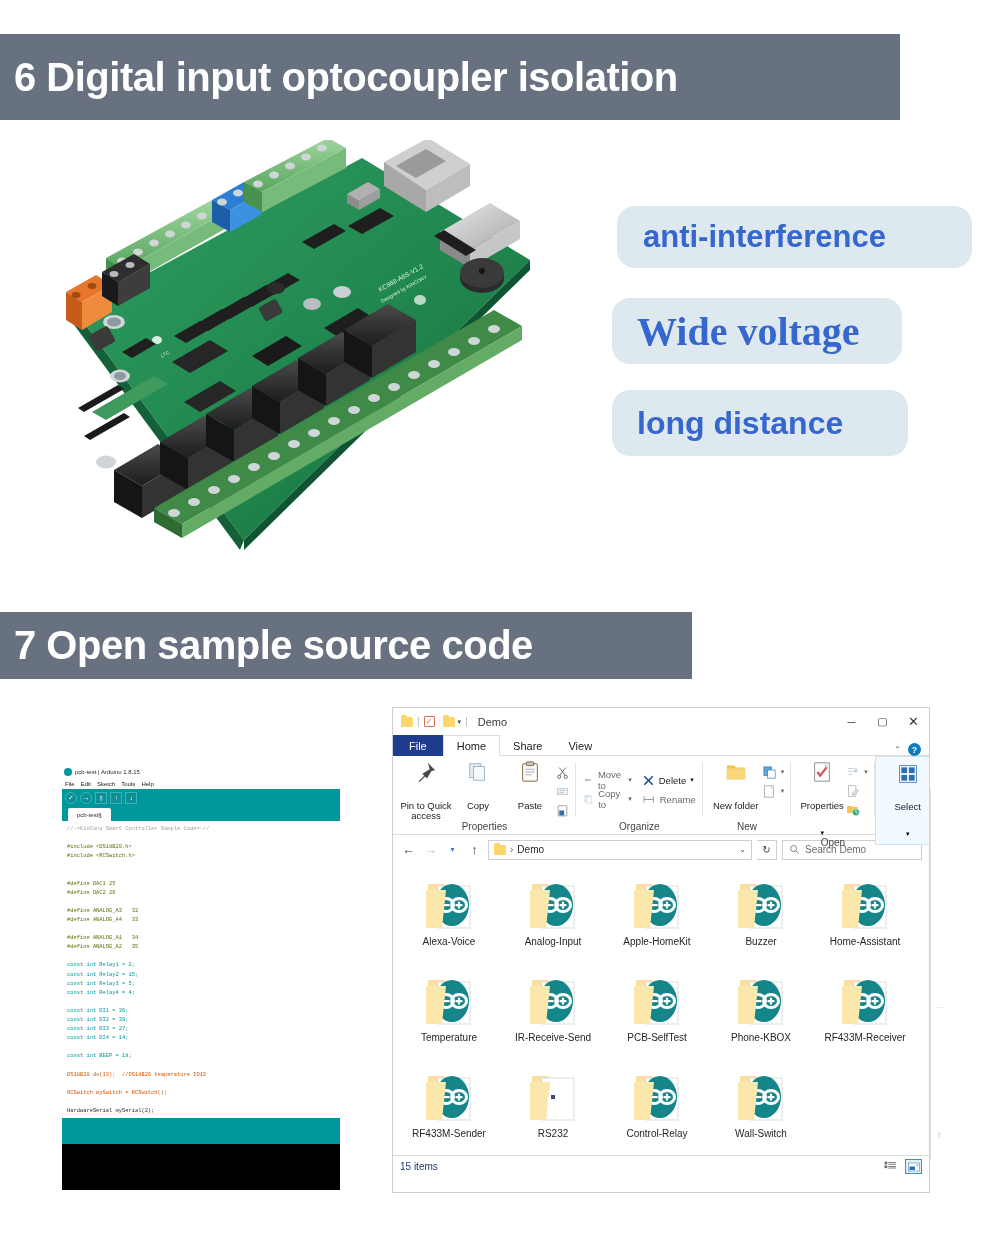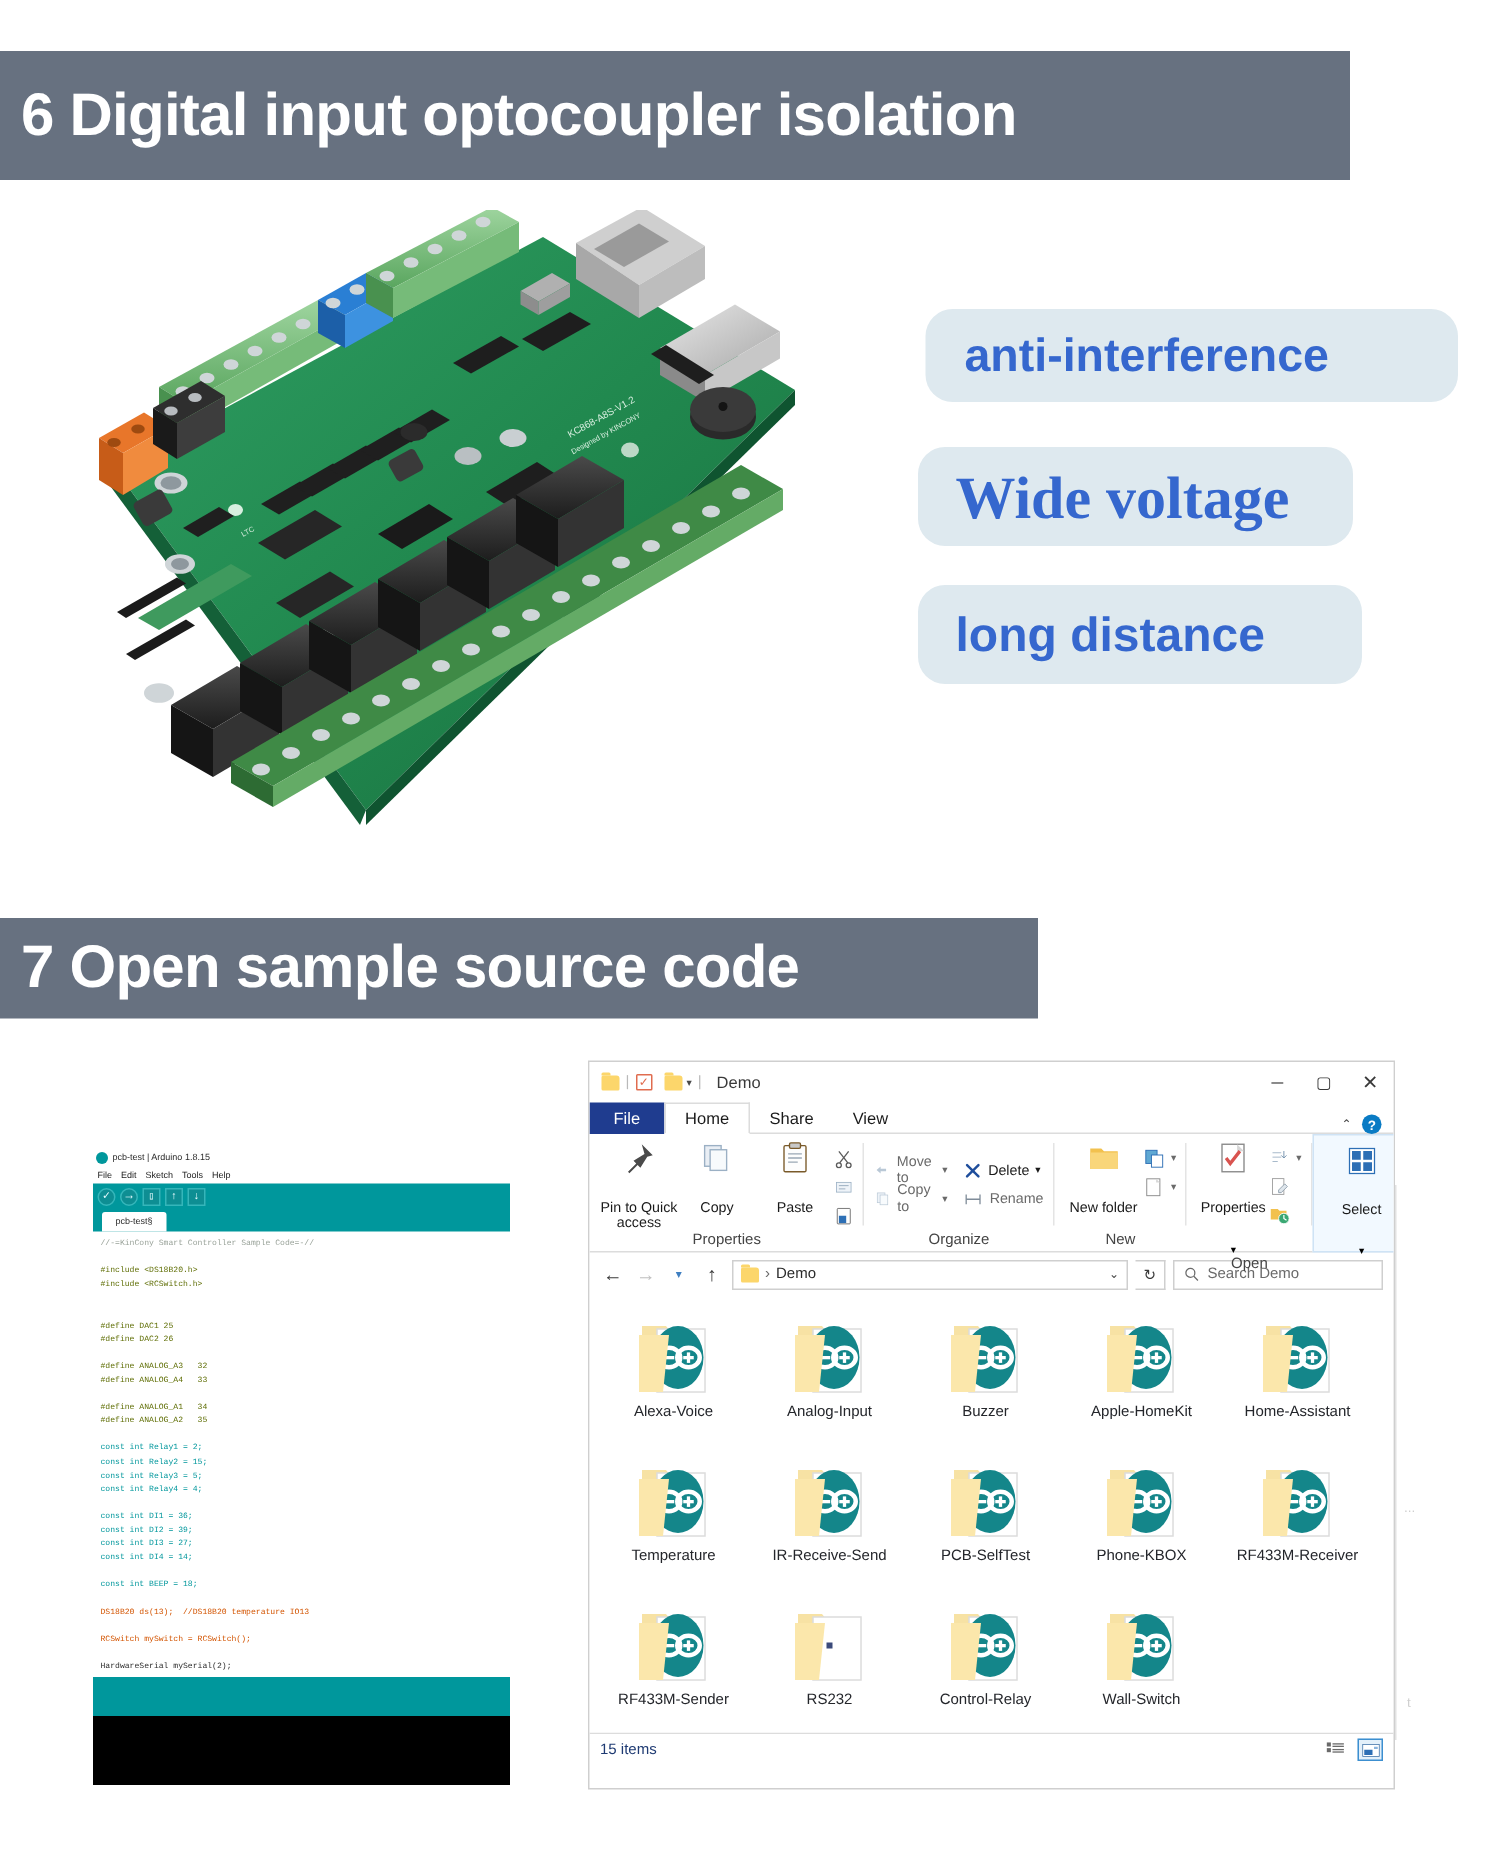--- a/index.html
+++ b/index.html
@@ -652,21 +652,21 @@
               <path d="M2 5 h8 l2 2 h8 v10 H2 Z" fill="#f2c14e"></path>
               <circle cx="17" cy="16" r="6" fill="#3aa873" stroke="#ffffff"></circle>
               <path d="M17 12 v4 l3 2" stroke="#ffffff" stroke-width="1.4" fill="none"></path>
             </svg>
           </div>
         </div>
       </div>
       <div class="rb-label">Open</div>
     </div>
 
-    <div class="rb-group last" style="border:1px solid #cfe3f5; background:#f2f9ff; height:79px;">
+    <div class="rb-group last" style="border:1px solid #cfe3f5; background:#f2f9ff; height:89px;">
       <div class="rb-items" style="padding-top:7px;">
         <div class="rb-big" style="width:50px;">
           <svg width="20" height="20" viewBox="0 0 24 24">
             <rect x="2" y="2" width="20" height="20" fill="#ffffff" stroke="#2d6fb5"></rect>
             <rect x="4" y="4" width="7" height="7" fill="#2d6fb5"></rect>
             <rect x="13" y="4" width="7" height="7" fill="#2d6fb5"></rect>
             <rect x="4" y="13" width="7" height="7" fill="#2d6fb5"></rect>
             <rect x="13" y="13" width="7" height="7" fill="#2d6fb5"></rect>
           </svg>
           <span class="cap">Select</span>
@@ -732,35 +732,35 @@
             <path d="M10 8 h16 l4 5 h22 v38 H10 Z" fill="#f7e2a4"></path>
             <rect x="20" y="10" width="32" height="42" fill="#ffffff" stroke="#dcdcdc"></rect>
             <ellipse cx="34" cy="29" rx="17" ry="21" fill="#14868a"></ellipse>
             <ellipse cx="28" cy="29" rx="7.5" ry="6.5" fill="none" stroke="#ffffff" stroke-width="3"></ellipse>
             <ellipse cx="41" cy="29" rx="7.5" ry="6.5" fill="none" stroke="#ffffff" stroke-width="3"></ellipse>
             <rect x="24.5" y="28" width="7" height="2.2" fill="#ffffff"></rect>
             <rect x="37.5" y="28" width="7" height="2.2" fill="#ffffff"></rect>
             <rect x="39.9" y="25.6" width="2.2" height="7" fill="#ffffff"></rect>
             <path d="M8 14 h20 l-4 38 H8 Z" fill="#fbe7ab"></path>
           </svg>
+          <div class="lbl">Apple-HomeKit</div>
+        </div>
+        <div class="tile">
+          <svg class="fico" viewBox="0 0 62 56">
+            <path d="M10 8 h16 l4 5 h22 v38 H10 Z" fill="#f7e2a4"></path>
+            <rect x="20" y="10" width="32" height="42" fill="#ffffff" stroke="#dcdcdc"></rect>
+            <ellipse cx="34" cy="29" rx="17" ry="21" fill="#14868a"></ellipse>
+            <ellipse cx="28" cy="29" rx="7.5" ry="6.5" fill="none" stroke="#ffffff" stroke-width="3"></ellipse>
+            <ellipse cx="41" cy="29" rx="7.5" ry="6.5" fill="none" stroke="#ffffff" stroke-width="3"></ellipse>
+            <rect x="24.5" y="28" width="7" height="2.2" fill="#ffffff"></rect>
+            <rect x="37.5" y="28" width="7" height="2.2" fill="#ffffff"></rect>
+            <rect x="39.9" y="25.6" width="2.2" height="7" fill="#ffffff"></rect>
+            <path d="M8 14 h20 l-4 38 H8 Z" fill="#fbe7ab"></path>
+          </svg>
           <div class="lbl">Buzzer</div>
-        </div>
-        <div class="tile">
-          <svg class="fico" viewBox="0 0 62 56">
-            <path d="M10 8 h16 l4 5 h22 v38 H10 Z" fill="#f7e2a4"></path>
-            <rect x="20" y="10" width="32" height="42" fill="#ffffff" stroke="#dcdcdc"></rect>
-            <ellipse cx="34" cy="29" rx="17" ry="21" fill="#14868a"></ellipse>
-            <ellipse cx="28" cy="29" rx="7.5" ry="6.5" fill="none" stroke="#ffffff" stroke-width="3"></ellipse>
-            <ellipse cx="41" cy="29" rx="7.5" ry="6.5" fill="none" stroke="#ffffff" stroke-width="3"></ellipse>
-            <rect x="24.5" y="28" width="7" height="2.2" fill="#ffffff"></rect>
-            <rect x="37.5" y="28" width="7" height="2.2" fill="#ffffff"></rect>
-            <rect x="39.9" y="25.6" width="2.2" height="7" fill="#ffffff"></rect>
-            <path d="M8 14 h20 l-4 38 H8 Z" fill="#fbe7ab"></path>
-          </svg>
-          <div class="lbl">Apple-HomeKit</div>
         </div>
         <div class="tile">
           <svg class="fico" viewBox="0 0 62 56">
             <path d="M10 8 h16 l4 5 h22 v38 H10 Z" fill="#f7e2a4"></path>
             <rect x="20" y="10" width="32" height="42" fill="#ffffff" stroke="#dcdcdc"></rect>
             <ellipse cx="34" cy="29" rx="17" ry="21" fill="#14868a"></ellipse>
             <ellipse cx="28" cy="29" rx="7.5" ry="6.5" fill="none" stroke="#ffffff" stroke-width="3"></ellipse>
             <ellipse cx="41" cy="29" rx="7.5" ry="6.5" fill="none" stroke="#ffffff" stroke-width="3"></ellipse>
             <rect x="24.5" y="28" width="7" height="2.2" fill="#ffffff"></rect>
             <rect x="37.5" y="28" width="7" height="2.2" fill="#ffffff"></rect>

